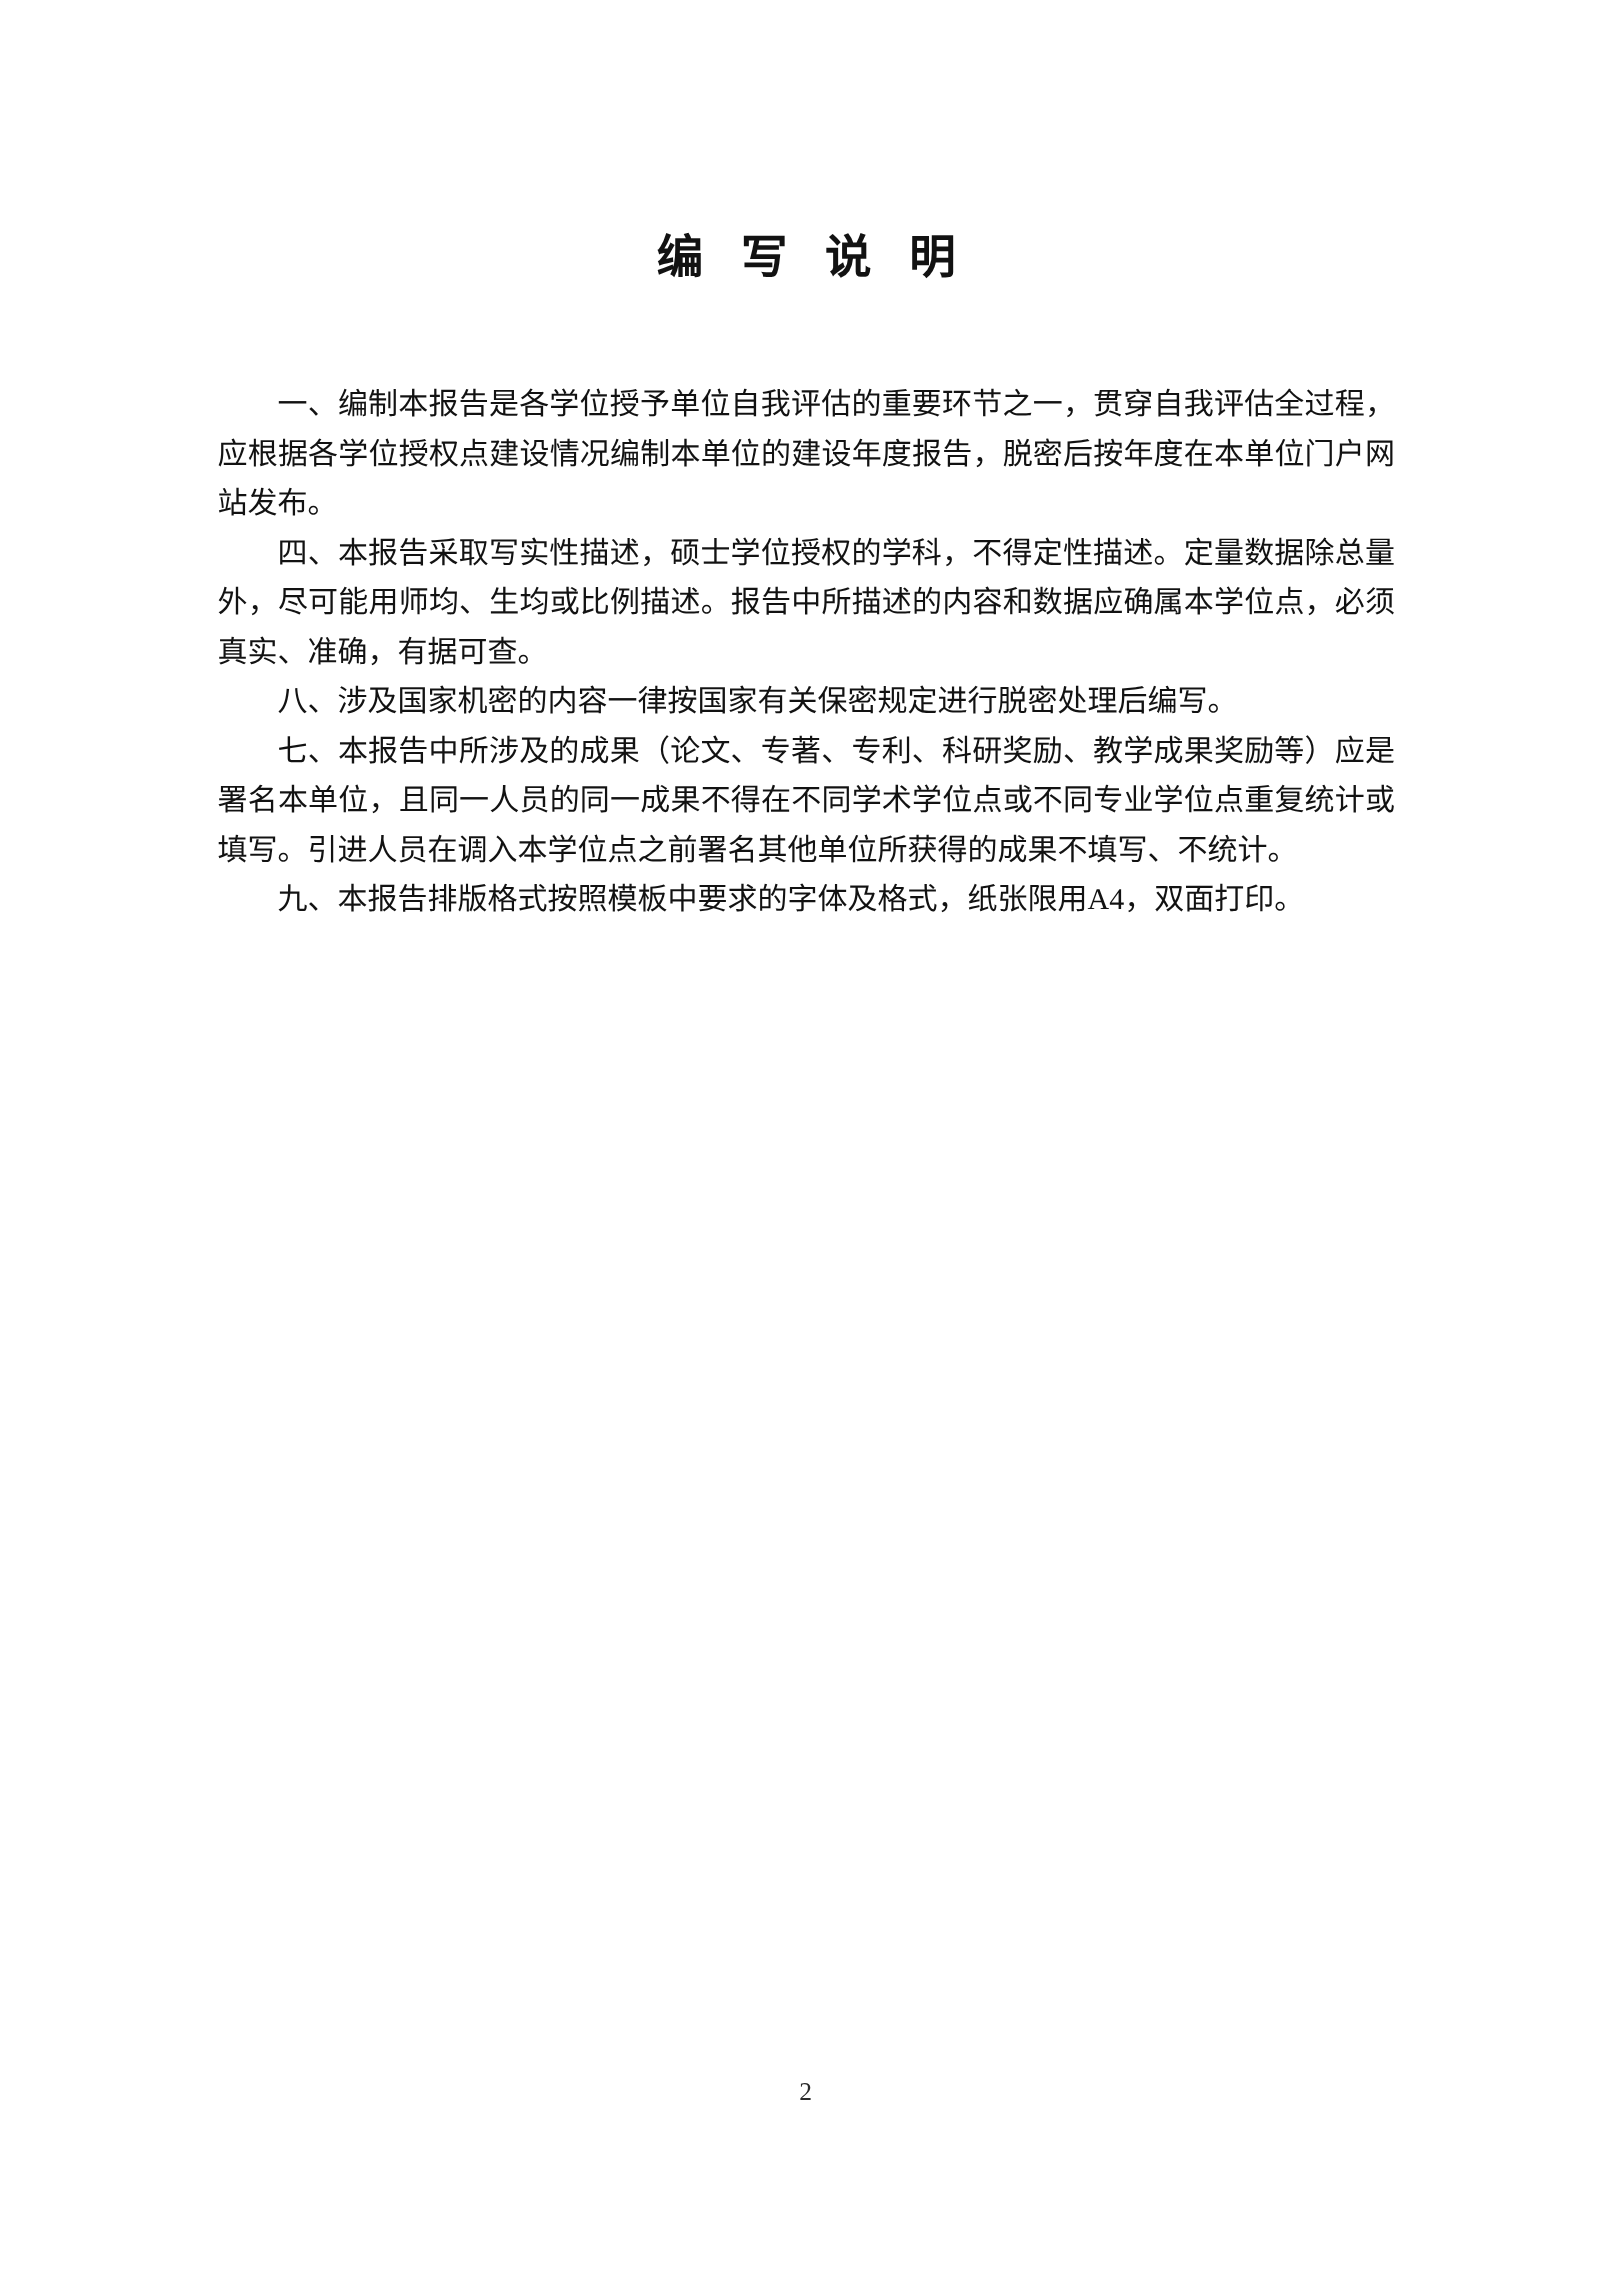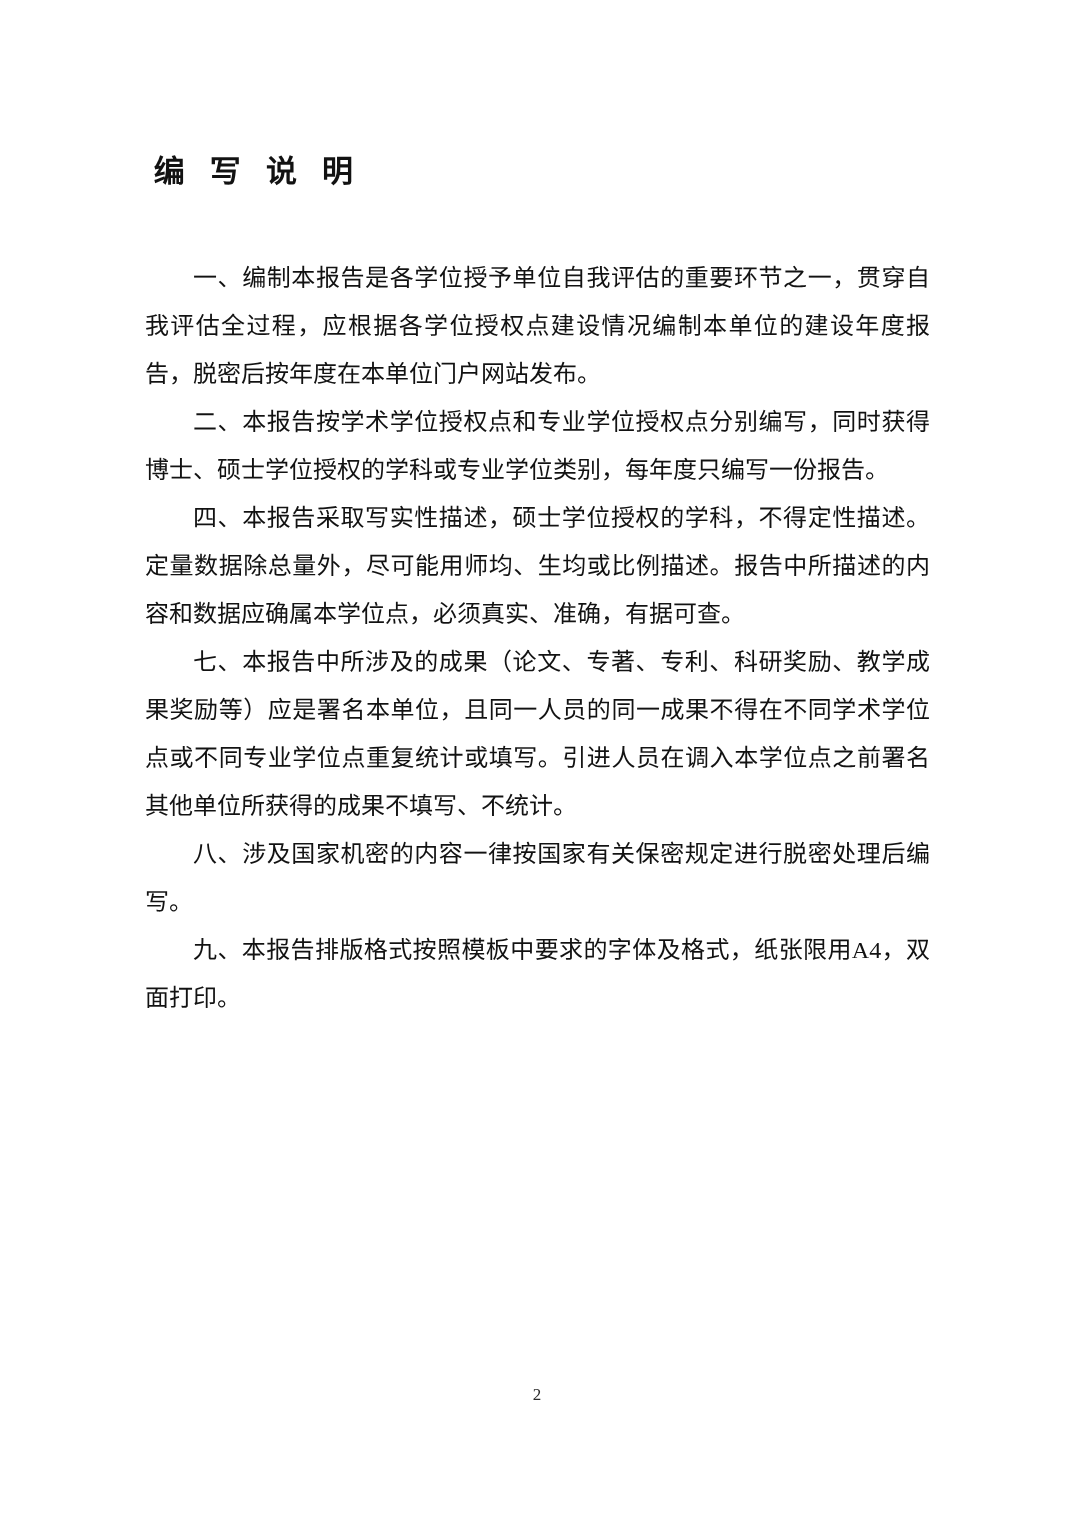--- a/index.html
+++ b/index.html
@@ -16,32 +16,32 @@
     overflow: hidden;
   }
   .page {
     position: absolute;
     inset: 0;
     box-sizing: border-box;
     padding: 152px 144px 0 145px;
   }
   .doc-title {
     margin: 0 0 62px 0;
-    text-align: left;
+    text-align: center;
     font-size: 31px;
     line-height: 40px;
     font-weight: bold;
     letter-spacing: 0.28em;
     text-indent: 0.28em; 
     white-space: nowrap;
   }
   .doc-body p {
     margin: 0;
-    font-size: 24px;
-    line-height: 48px;
+    font-size: 20px;
+    line-height: 33px;
     text-align: justify;
     text-justify: inter-ideograph;
     text-indent: 2em;
     word-break: break-all;
   }
   .page-footer {
     position: absolute;
     left: 0;
     right: 0;
     top: 1384px;
@@ -53,22 +53,21 @@
 </style>
 </head>
 <body>
 
 <div class="page">
 
   <h1 class="doc-title">编 写 说 明</h1>
 
   <div class="doc-body">
     <p>一、编制本报告是各学位授予单位自我评估的重要环节之一，贯穿自我评估全过程，应根据各学位授权点建设情况编制本单位的建设年度报告，脱密后按年度在本单位门户网站发布。</p>
-    <p>二、本报告按学术学位授权点和专业学位授权点分别编写，同时获得博士、硕士学位授权的学科或专业学位类别，每年度只编写一份报告。</p>
     <p>四、本报告采取写实性描述，硕士学位授权的学科，不得定性描述。定量数据除总量外，尽可能用师均、生均或比例描述。报告中所描述的内容和数据应确属本学位点，必须真实、准确，有据可查。</p>
+    <p>八、涉及国家机密的内容一律按国家有关保密规定进行脱密处理后编写。</p>
     <p>七、本报告中所涉及的成果（论文、专著、专利、科研奖励、教学成果奖励等）应是署名本单位，且同一人员的同一成果不得在不同学术学位点或不同专业学位点重复统计或填写。引进人员在调入本学位点之前署名其他单位所获得的成果不填写、不统计。</p>
-    <p>八、涉及国家机密的内容一律按国家有关保密规定进行脱密处理后编写。</p>
     <p>九、本报告排版格式按照模板中要求的字体及格式，纸张限用A4，双面打印。</p>
   </div>
 
   <div class="page-footer">2</div>
 
 </div>
 
 </body></html>

